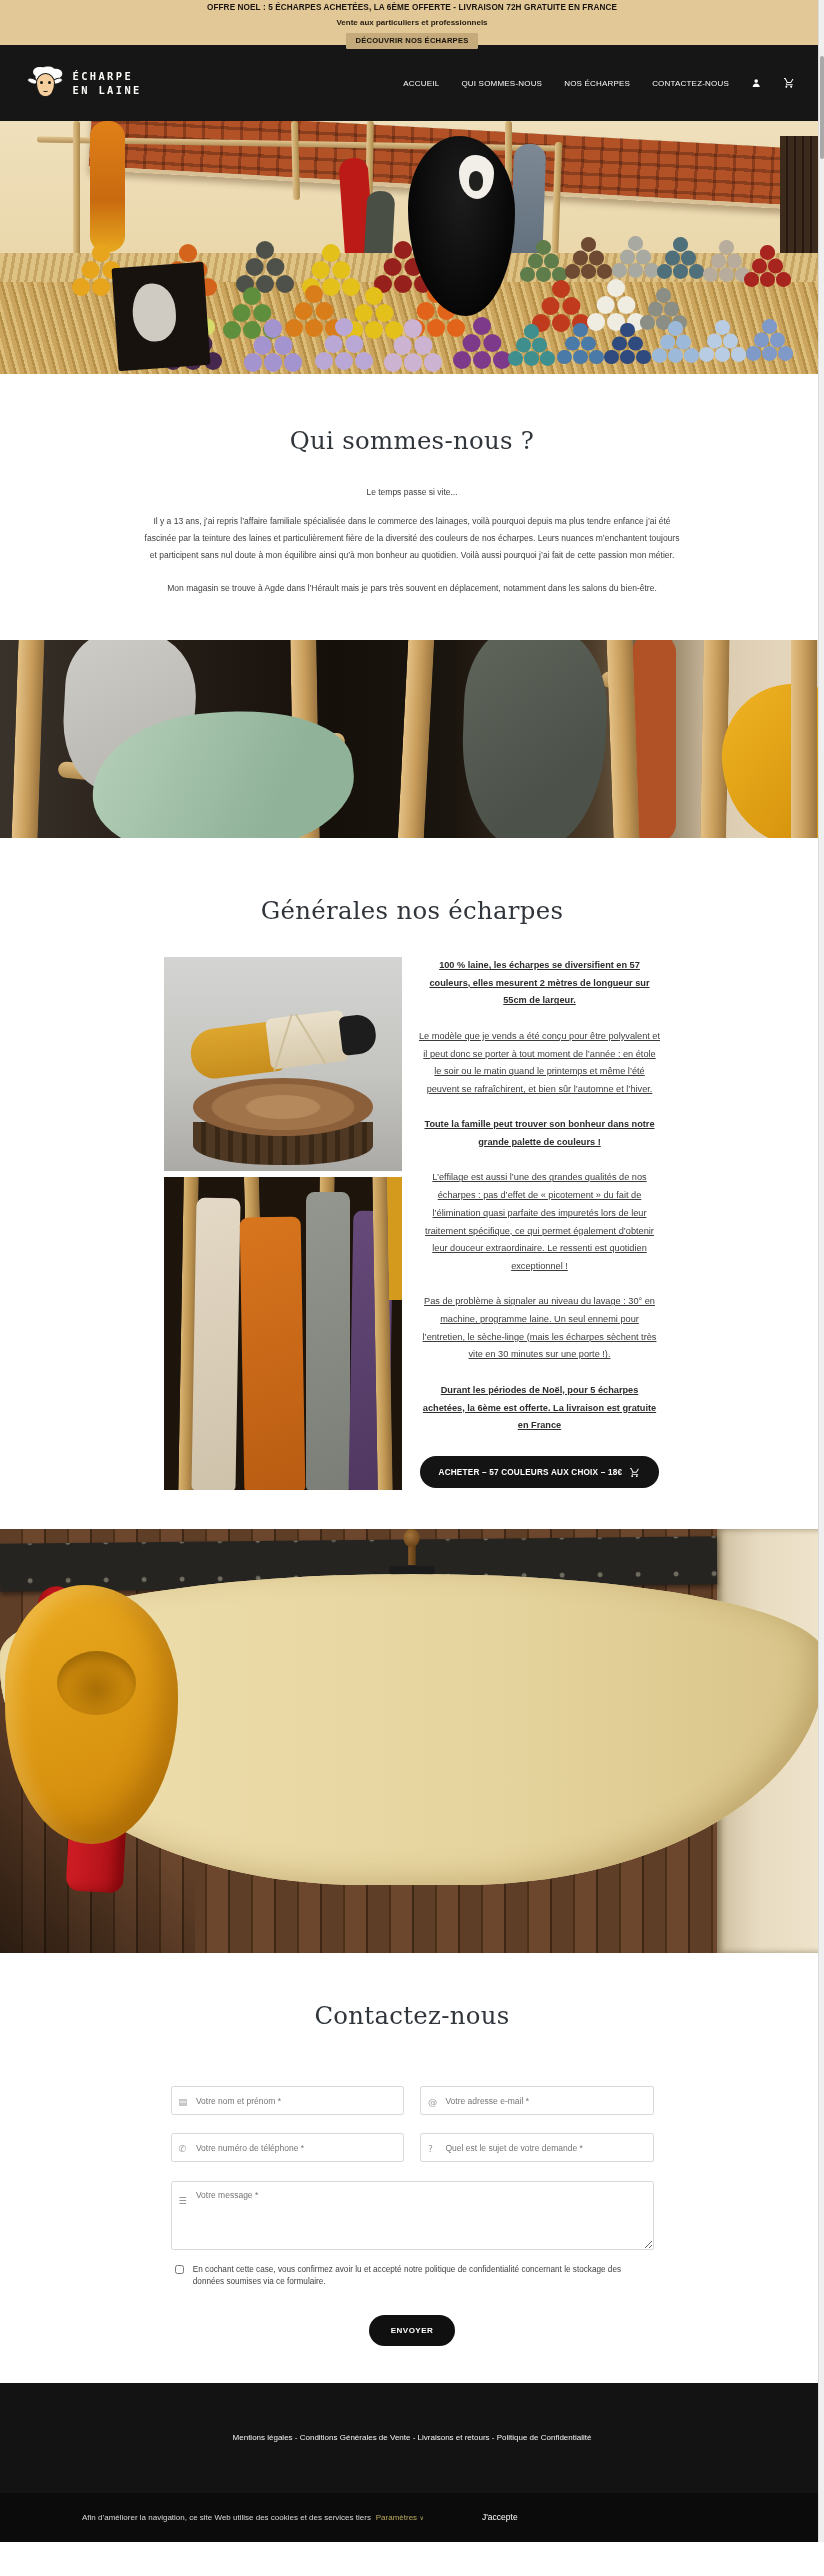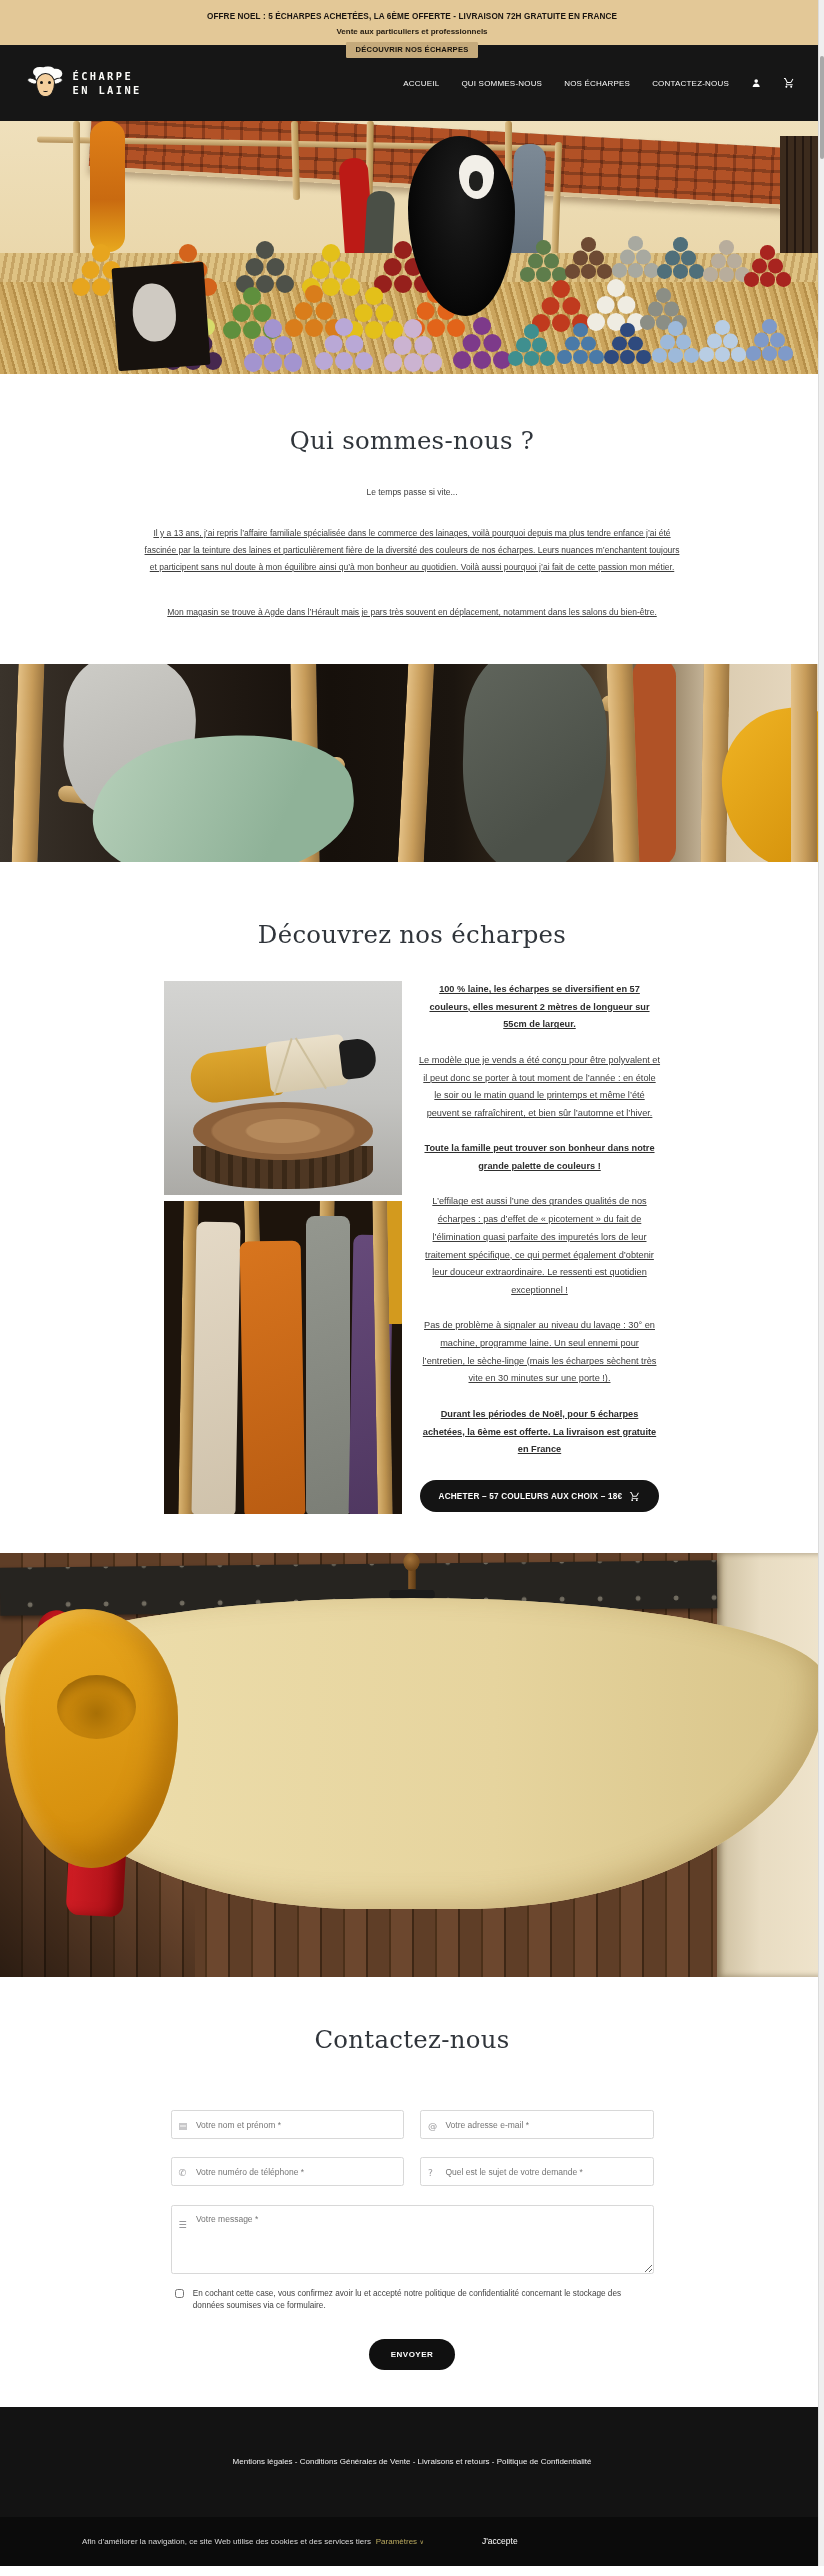--- a/index.html
+++ b/index.html
@@ -1,20 +1,20 @@
 <!DOCTYPE html>
 <html style="font-size:9.8px"><head>
 <meta charset="utf-8">
 <style>
   html,body{margin:0;padding:0;background:#fff;}
   body{width:824px;position:relative;font-family:"Liberation Sans",sans-serif;color:#3f3f3f;}
   *{box-sizing:border-box;}
 
   
-  .topbanner{height:45px;background:#e3c897;text-align:center;padding-top:12px;}
+  .topbanner{height:45px;background:#e3c897;text-align:center;padding-top:3px;}
   .topbanner .l1{font-size:8.2px;font-weight:bold;color:#191410;letter-spacing:0.1px;}
   .topbanner .l2{font-size:8px;font-weight:600;color:#241c12;margin-top:6.1px;}
   .banner-cta{margin-top:5.5px;background:#c5aa7b;border:none;border-radius:1.2px;
     font-family:"Liberation Sans",sans-serif;font-size:7.6px;font-weight:bold;color:#16120c;
     padding:3.7px 9.8px;cursor:pointer;letter-spacing:0.2px;}
 
   
   header{height:76px;background:#161616;display:flex;align-items:center;justify-content:space-between;
     padding:0 29px 0 26px;}
   .logo{display:flex;align-items:center;gap:8.5px;cursor:pointer;}
@@ -64,21 +64,21 @@
   .plush i{position:absolute;left:9.8px;top:16px;width:14.7px;height:19.5px;background:#20201e;border-radius:45%;}
   .sign{position:absolute;left:115px;bottom:6.1px;width:92px;height:103px;background:#17120e;
     transform:rotate(-4deg);border-radius:2.4px;}
   .sign i{position:absolute;left:18.3px;top:18.3px;width:43px;height:58px;background:#cfcac2;border-radius:45% 55% 50% 50%/55% 50% 45% 50%;}
 
   
   .sec-title{font-family:"DejaVu Serif",serif;font-weight:400;color:#30353b;font-size:24.4px;
     text-align:center;margin:0;letter-spacing:0.3px;}
   .about{padding:52px 0 43px;}
   .about .sub{font-size:8.5px;text-align:center;margin:32px auto 0;color:#3d3d3d;}
-  .about p.body{width:540px;margin:28px auto 0;font-size:8.5px;line-height:17px;text-align:center;color:#3d3d3d;text-decoration:underline;}
+  .about p.body{width:540px;margin:16px auto 0;font-size:8.5px;line-height:17px;text-align:center;color:#3d3d3d;}
 
   
   .strip{position:relative;height:198px;overflow:hidden;
     background:linear-gradient(90deg,#3a332b 0%,#271f18 18%,#16100b 40%,#1b150f 55%,#4c3c29 72%,#8d795b 80%,#dccdb2 88%,#e8dac2 100%);}
   .bpole{position:absolute;top:-6.1px;bottom:-6.1px;width:26px;
     background:linear-gradient(90deg,#e4c186,#c79c5a 55%,#9b7540),
       repeating-linear-gradient(180deg,transparent 0 56px,rgba(80,50,15,.45) 56px 59px);border-radius:2.4px;}
   .dowel{position:absolute;height:16px;border-radius:8px;background:linear-gradient(180deg,#dcba80,#b08a4e);}
   .scarfblob{position:absolute;}
 
@@ -298,21 +298,21 @@
   <div class="scarfblob" style="left:92px;top:72px;width:262px;height:143px;background:linear-gradient(120deg,#b7d0ba,#8fb298 70%);border-radius:45% 55% 50% 50%/55% 45% 50% 50%;transform:rotate(-6deg);"></div>
   <div class="scarfblob" style="left:463px;top:-15.3px;width:143px;height:223px;background:linear-gradient(140deg,#61665d,#4c5149 70%);border-radius:40% 45% 45% 42%/35% 38% 52% 50%;transform:rotate(2deg);"></div>
   <div class="scarfblob" style="left:632px;top:-6.1px;width:44px;height:208px;background:#b05226;border-radius:18.3px;"></div>
   <div class="bpole" style="left:610px;transform:rotate(-2deg);"></div>
   <div class="bpole" style="left:702px;transform:rotate(1deg);"></div>
   <div class="scarfblob" style="left:723px;top:44px;width:143px;height:162px;background:linear-gradient(140deg,#f0b424,#d8960e 70%);border-radius:50% 45% 48% 52%/45% 50% 48% 52%;transform:rotate(-8deg);"></div>
   <div class="bpole" style="left:791px;"></div>
 </div>
 
 <section class="discover">
-  <h2 class="sec-title">Découvrez nos écharpes</h2>
+  <h2 class="sec-title">Générales nos écharpes</h2>
   <div class="cols">
     <div class="colL">
       <div class="imgA">
         <div class="stump-side"></div>
           <div class="stump-top"></div>
         <div class="bundle">
             <div class="must"></div>
             <div class="cream"></div>
             <div class="blk"></div>
             <div class="twine1"></div>

